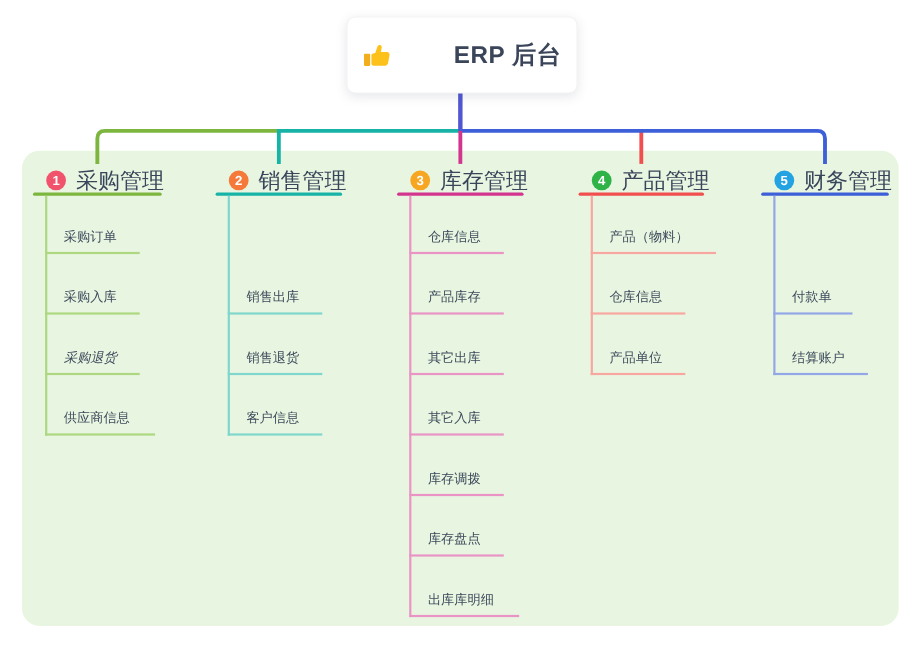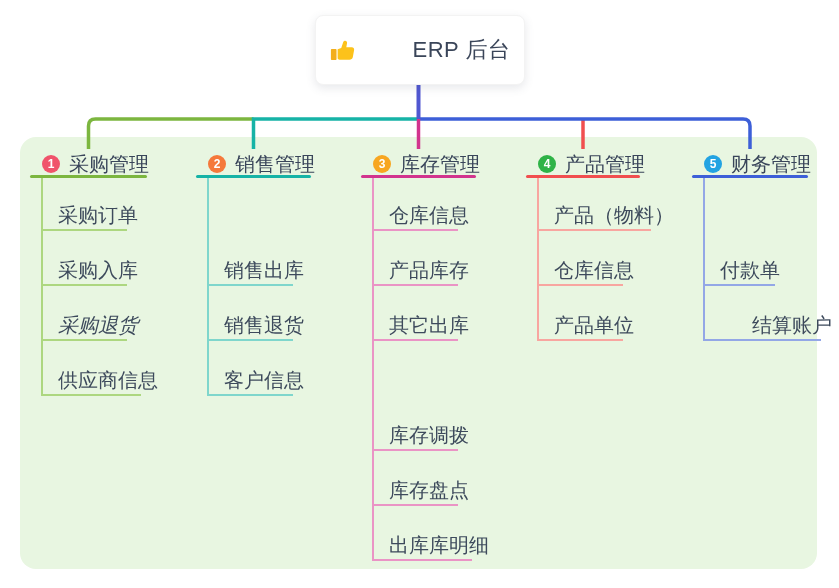--- a/index.html
+++ b/index.html
@@ -11,36 +11,36 @@
     position:absolute;left:20px;top:137px;width:797px;height:432px;
     background:#e8f6e1;border-radius:16px;
   }
   #connectors{position:absolute;left:0;top:0;width:839px;height:588px;pointer-events:none;}
   .root-node{
     position:absolute;left:315px;top:15px;width:208px;height:68px;
     background:#ffffff;border-radius:8px;border:1px solid #f3f3f3;
     box-shadow:0 3px 10px rgba(70,80,100,.13);
     display:flex;align-items:center;justify-content:center;gap:10px;
   }
-  .root-label{font-size:22px;font-weight:400;color:#3a4559;letter-spacing:.5px;margin-left:46px;}
+  .root-label{font-size:22px;font-weight:700;color:#3a4559;letter-spacing:.5px;margin-left:46px;}
   .thumb-icon{width:27px;height:27px;flex:0 0 auto;}
   .branch-header{
     position:absolute;display:flex;align-items:center;
     padding-left:12px;box-sizing:border-box;height:28px;
   }
   .badge{
     width:18px;height:18px;border-radius:50%;flex:0 0 auto;
     color:#fff;font-size:12px;font-weight:700;line-height:18px;text-align:center;
   }
   .branch-label{margin-left:9px;font-size:20px;font-weight:500;color:#39455a;white-space:nowrap;}
   .branch-underline{position:absolute;height:3px;border-radius:2px;}
   .child-vline{position:absolute;width:2px;}
   .child{
     position:absolute;height:26px;box-sizing:content-box;
-    font-size:20px;color:#3d4a5c;white-space:nowrap;
+    font-size:12px;color:#3d4a5c;white-space:nowrap;
   }
   .child-label{display:block;padding-left:17px;line-height:24px;}
 </style>
 </head>
 <body>
 
 <div class="stage" id="stage">
   <div class="panel"></div>
   <svg id="connectors" viewBox="0 0 839 588" fill="none">
       <path d="M88.5 149 V126 Q88.5 119 95.5 119 H253.5" stroke="#7cb63f" stroke-width="3.5" fill="none" stroke-linecap="butt"></path>
@@ -119,20 +119,23 @@
   </div>
 
   <div class="child" style="left: 372px; top: 258px; width: 86px; border-bottom: 2px solid rgb(234, 148, 197);">
     <span class="child-label">产品库存</span>
   </div>
 
   <div class="child" style="left: 372px; top: 313px; width: 86px; border-bottom: 2px solid rgb(234, 148, 197);">
     <span class="child-label">其它出库</span>
   </div>
 
+  <div class="child" style="left: 372px; top: 368px; width: 86px; border-bottom: 2px solid rgb(234, 148, 197);">
+    <span class="child-label">其它入库</span>
+  </div>
 
   <div class="child" style="left: 372px; top: 423px; width: 86px; border-bottom: 2px solid rgb(234, 148, 197);">
     <span class="child-label">库存调拨</span>
   </div>
 
   <div class="child" style="left: 372px; top: 478px; width: 86px; border-bottom: 2px solid rgb(234, 148, 197);">
     <span class="child-label">库存盘点</span>
   </div>
 
   <div class="child" style="left: 372px; top: 533px; width: 100px; border-bottom: 2px solid rgb(234, 148, 197);">
@@ -167,16 +170,16 @@
     </div>
     <div class="branch-underline" style="left: 692px; top: 175px; width: 116px; background: rgb(61, 95, 216);"></div>
     <div class="child-vline" style="left: 703px; top: 178px; height: 163px; background: rgb(147, 167, 230);"></div>
   </div>
 
 
   <div class="child" style="left: 703px; top: 258px; width: 72px; border-bottom: 2px solid rgb(147, 167, 230);">
     <span class="child-label">付款单</span>
   </div>
 
-  <div class="child" style="left: 703px; top: 313px; width: 86px; border-bottom: 2px solid rgb(147, 167, 230); padding-left: 32px;">
+  <div class="child" style="left: 703px; top: 313px; width: 86px; border-bottom: 2px solid rgb(147, 167, 230);">
     <span class="child-label">结算账户</span>
   </div>
 </div>
 
 </body></html>

